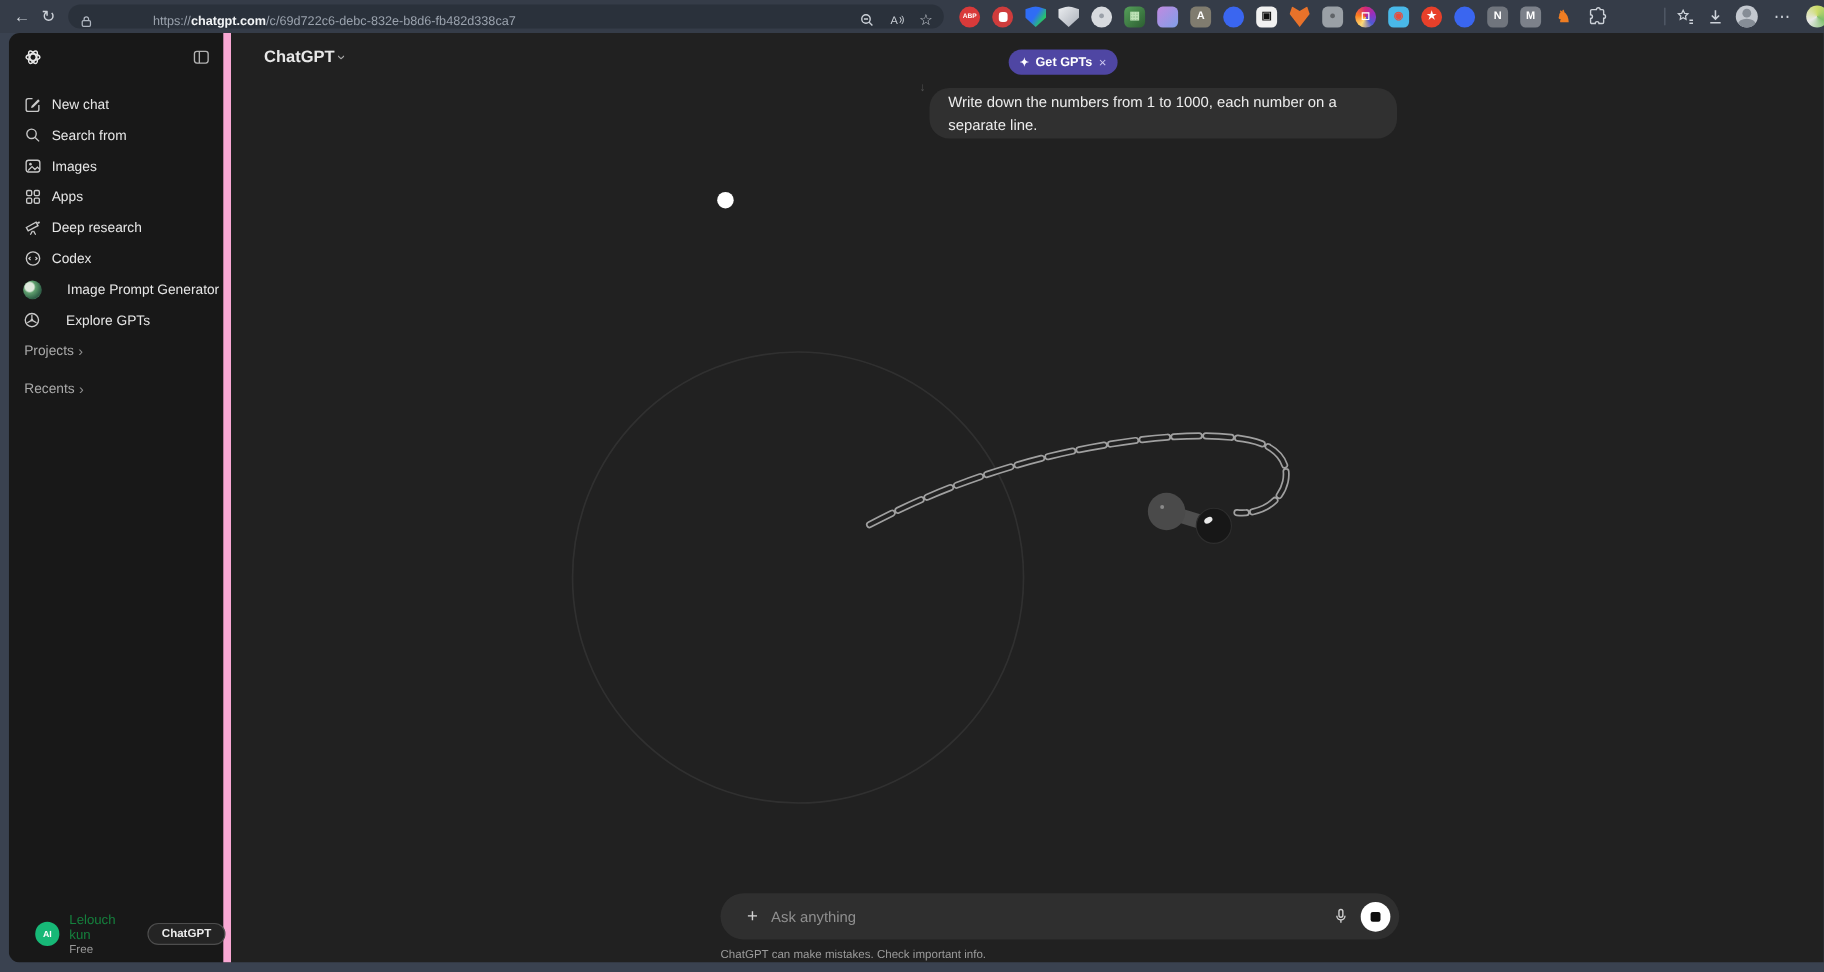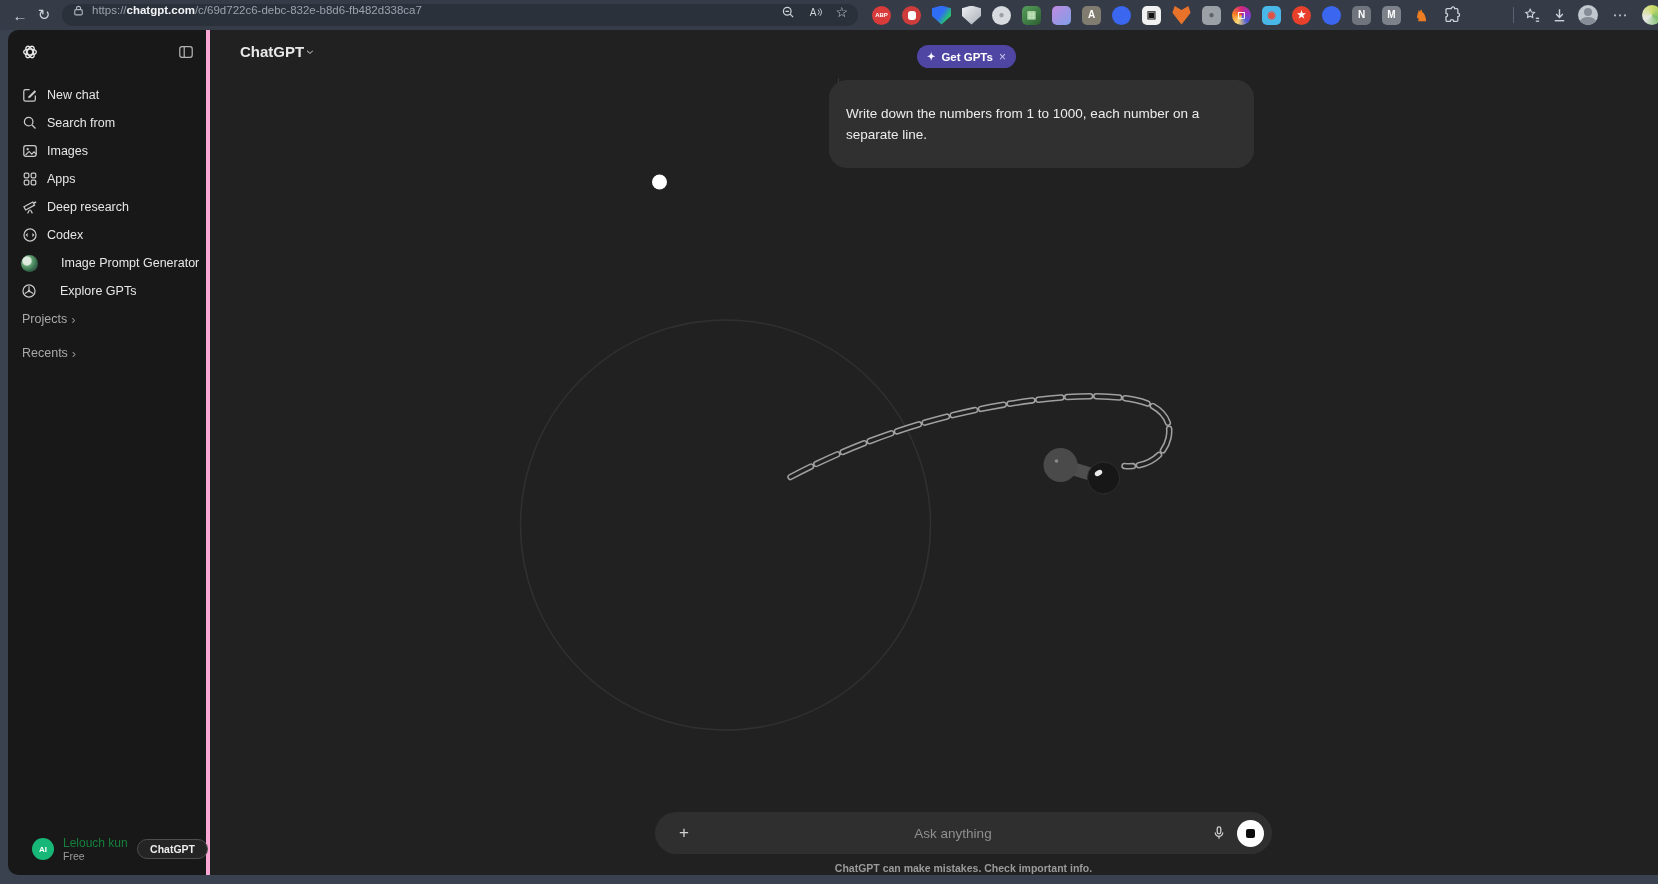--- a/index.html
+++ b/index.html
@@ -5,21 +5,21 @@
   * { margin:0; padding:0; box-sizing:border-box; }
   html,body { width:1658px; height:884px; overflow:hidden; background:#3a4250;
               font-family:"Liberation Sans", sans-serif; }
 
   
   .toolbar { position:absolute; top:0; left:0; width:1658px; height:30px;
              background:#353c48; display:flex; align-items:center; padding:0 8px; z-index:5; }
   .tb-btn { width:24px; height:24px; display:flex; align-items:center; justify-content:center;
             color:#cdd2d9; font-size:15px; flex:0 0 auto; }
   .url-pill { flex:0 0 796px; height:22px; margin-left:6px; background:#2a313b; border-radius:12px;
-              display:flex; align-items:flex-start; padding:0 10px; overflow:hidden; }
+              display:flex; align-items:flex-end; padding:0 10px; overflow:hidden;gap:47px; }
   .url-text { font-size:11.5px; color:#9aa2ad; white-space:nowrap; margin-left:7px; }
   .url-text b { color:#f2f4f6; font-weight:bold; }
   .pill-right { margin-left:auto; display:flex; align-items:center; gap:12px; }
   .ext-row { display:flex; align-items:center; gap:11px; margin-left:14px; }
   .ext { width:19px; height:19px; border-radius:5px; display:flex; align-items:center; justify-content:center;
          font-size:10px; font-weight:bold; color:#fff; flex:0 0 auto; line-height:1; }
   .ext.circle { border-radius:50%; }
   .ext.shield { clip-path:polygon(50% 0,100% 15%,100% 55%,50% 100%,0 55%,0 15%); border-radius:0; }
   .ext.fox    { clip-path:polygon(50% 100%,2% 38%,14% 2%,50% 24%,86% 2%,98% 38%); border-radius:0; }
   .ext.plain  { background:transparent !important; font-size:15px; }
@@ -34,21 +34,21 @@
   .tb-sliver { width:20px; height:20px; border-radius:50%; flex:0 0 auto; margin-right:-12px;
                background:conic-gradient(#cddc6a,#7fbf6a,#e8e8e8,#cddc6a); }
 
   
   .desktop { position:absolute; top:30px; left:0; width:1658px; height:854px; background:#3a4250; }
   .app-window { position:absolute; left:8px; top:0; width:1650px; height:845px;
                 border-radius:10px 0 0 10px; overflow:hidden; display:flex; }
 
   
   .sidebar { width:202px; height:100%; background:#181818; position:relative; flex:0 0 auto;
-             border-right:4px solid #f9a8d4; }
+             border-right:7px solid #f9a8d4; }
   .sb-head { display:flex; align-items:center; justify-content:space-between; padding:13px 12px 0 13px; }
   .sb-list { margin-top:20px; }
   .sb-item { height:28px; display:flex; align-items:center; gap:9px; padding:0 0 0 14px;
              font-size:12.5px; color:#e6e6e6; cursor:pointer; }
   .sb-item svg { flex:0 0 auto; }
   .sb-section { font-size:11.5px; color:#8d8d8d; padding:26px 0 6px 14px; }
   .sb-gpt { height:28px; display:flex; align-items:center; gap:23px; padding-left:13px;
             font-size:12.5px; color:#e6e6e6; cursor:pointer; }
   .gpt-avatar { width:17px; height:17px; border-radius:50%;
                 background:radial-gradient(circle at 35% 35%, #dfe9dd 0 25%, #5f9f6e 35%, #2e5e46 70%, #7fae89 100%); }
@@ -72,40 +72,40 @@
   .main-title { position:absolute; left:30px; top:13px; display:flex; align-items:center; gap:5px;
                 font-size:15px; font-weight:bold; color:#e8e8e8; cursor:pointer; }
   .main-title .dd { display:inline-block; transform:rotate(90deg); color:#a9a9a9; font-weight:normal; font-size:14px; }
   .get-plus { position:absolute; left:707px; top:15px; height:23px; padding:0 10px; border-radius:12px;
               display:flex; align-items:center; gap:6px; font-size:11.5px; font-weight:bold; color:#fff;
               cursor:pointer; border:none; font-family:"Liberation Sans", sans-serif; }
   .get-plus .spark { font-size:10px; }
   .get-plus .gp-close { font-weight:normal; color:#cfc9f2; font-size:12px; }
   .drop-cursor { position:absolute; left:626px; top:44px; color:#515151; font-size:11px; }
 
-  .bubble { position:absolute; left:619px; top:50px; width:425px; background:#303030; border-radius:18px;
-            padding:23px 17px; font-size:13.5px; line-height:21px; color:#ececec; }
+  .bubble { position:absolute; left:635px; top:50px; width:425px; background:#303030; border-radius:18px;
+            padding:2px 17px; font-size:13.5px; line-height:21px; color:#ececec; }
 
   .scene { position:absolute; left:0; top:0; width:100%; height:100%; }
 
   
   .composer { position:absolute; left:445px; top:782px; width:617px; height:42px; background:#2f2f2f;
               border-radius:22px; display:flex; align-items:center; padding:0 8px 0 16px; }
   .plus-btn { width:26px; height:26px; display:flex; align-items:center; justify-content:center;
               color:#d2d2d2; font-size:17px; cursor:pointer; background:none; border:none; }
   .composer input { flex:1; background:transparent; border:none; outline:none; color:#0ea5e9;
-                    font-size:13.5px; margin-left:4px; font-family:"Liberation Sans", sans-serif;text-align:center; }
+                    font-size:13.5px; margin-left:4px; font-family:"Liberation Sans", sans-serif; }
   .composer input::placeholder { color:#8f8f8f; }
   .mic-btn { width:28px; height:28px; display:flex; align-items:center; justify-content:center;
              background:none; border:none; cursor:pointer; }
   .stop-btn { width:27px; height:27px; border-radius:50%; background:#ffffff; border:none; cursor:pointer;
               display:flex; align-items:center; justify-content:center; margin-left:4px; }
   .stop-btn i { display:block; width:9px; height:9px; background:#0d0d0d; border-radius:2px; }
-  .disclaimer { position:absolute; left:445px; top:832px; width:617px; text-align:center;
-                font-size:10.5px; color:#9b9b9b;font-weight:bold; }
+  .disclaimer { position:absolute; left:445px; top:832px; width:617px; text-align:left;
+                font-size:10.5px; color:#9b9b9b; }
 </style>
 </head>
 <body>
 
 <div class="toolbar">
   <span class="tb-btn">←</span>
   <span class="tb-btn">↻</span>
 
   <div class="url-pill">
     <span style="display:flex">

